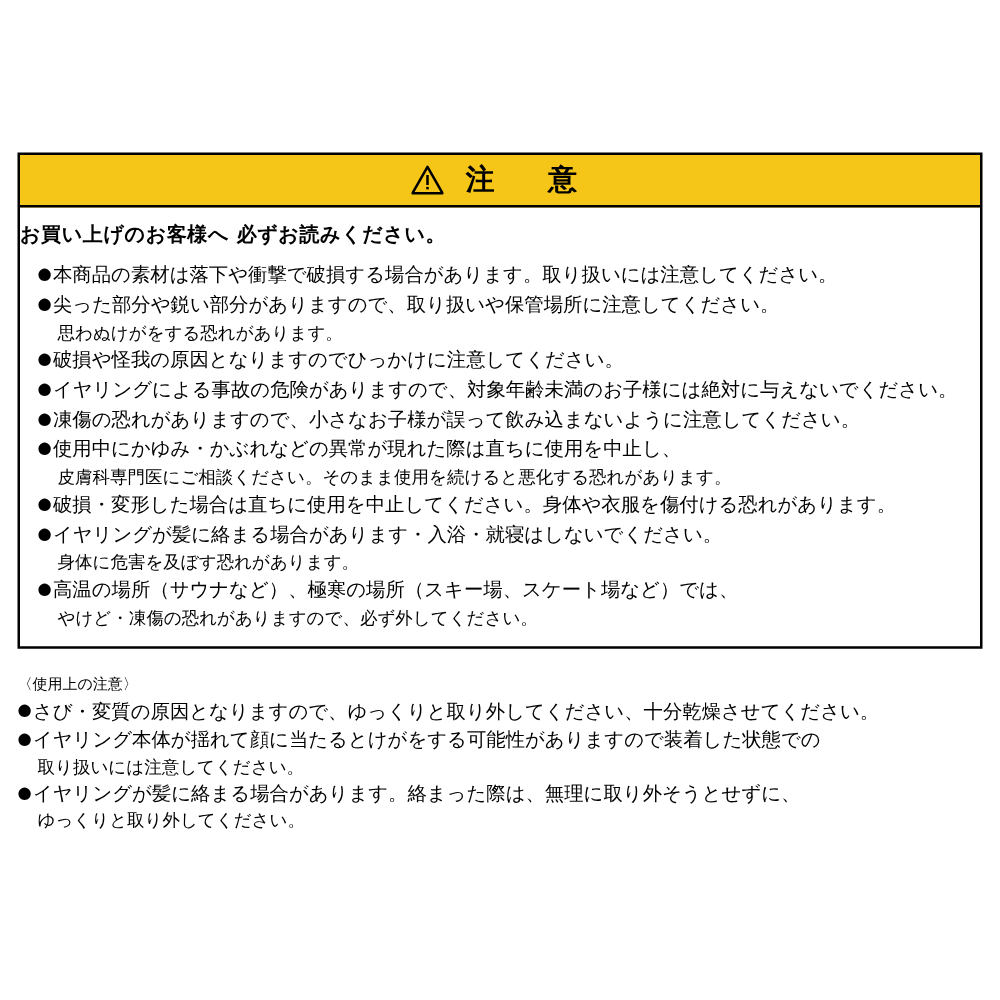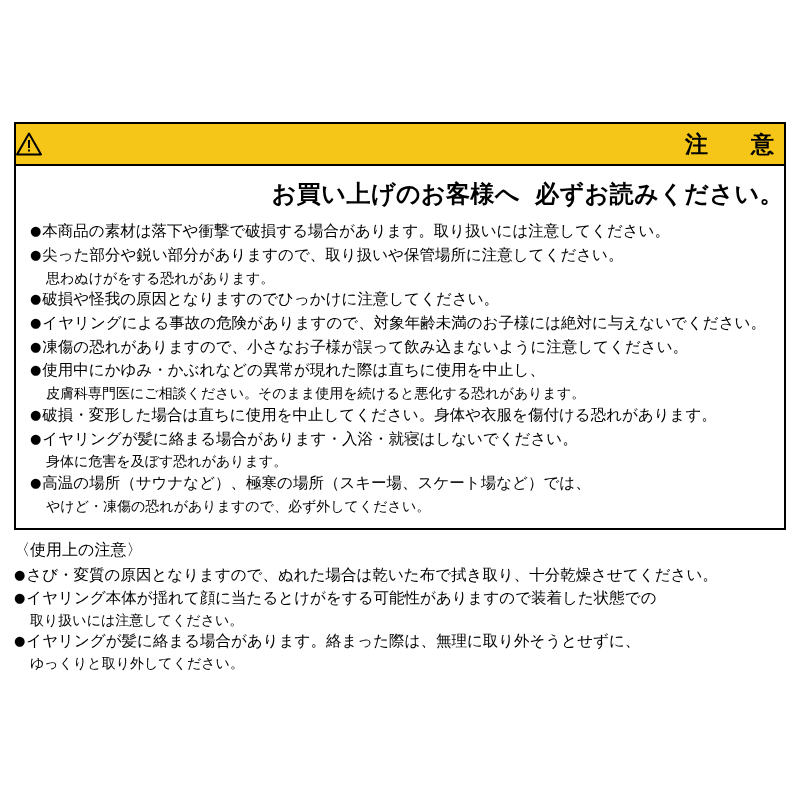--- a/index.html
+++ b/index.html
@@ -30,44 +30,43 @@
     border: 2px solid #000000;
     box-sizing: border-box;
     background: #ffffff;
   }
   .notice-header {
     background: #f5c518;
     border-bottom: 2px solid #000000;
     height: 40px;
     display: flex;
     align-items: center;
-    justify-content: space-between;
+    justify-content: center;
     gap: 14px;
   }
   .warn-triangle {
     width: 26px;
     height: 24px;
     position: relative;
     display: inline-block;
   }
   .warn-triangle svg { display: block; }
   .notice-header-title {
     font-size: 23px;
     font-weight: bold;
     letter-spacing: 10px;
     line-height: 1;
     padding-left: 4px;
   }
   .notice-subtitle {
-    text-align: right;
-    font-size: 24px;
+    text-align: left;
+    font-size: 16px;
     font-weight: bold;
     padding: 12px 0 10px 0;
     letter-spacing: 0.5px;
-    font-family: Liberation Mono, monospace;
   }
   .bullet-list {
     padding: 0 14px 12px 14px;
   }
   .bullet-item {
     font-size: 15.5px;
     line-height: 1.47;
     margin-bottom: 1px;
     display: flex;
     align-items: flex-start;
@@ -86,21 +85,21 @@
     line-height: 1.47;
     padding-left: 16px;
   }
   .section2 {
     position: absolute;
     left: 14px;
     top: 538px;
     width: 772px;
   }
   .section2-title {
-    font-size: 16px;
+    font-size: 12px;
     line-height: 1.5;
     padding-bottom: 2px;
   }
   .section2 .bullet-item { margin-bottom: 0; }
 </style>
 </head>
 <body>
 
 <div class="page">
 
@@ -189,21 +188,21 @@
 
     </div>
   </div>
 
   <div class="section2">
     <div class="section2-title">〈使用上の注意〉</div>
 
     <div>
       <div class="bullet-item">
         <span class="bullet-mark">●</span>
-        <span class="bullet-text">さび・変質の原因となりますので、ぬれた場合は乾いた布で拭き取り、十分乾燥させてください。</span>
+        <span class="bullet-text">さび・変質の原因となりますので、ゆっくりと取り外してください、十分乾燥させてください。</span>
       </div>
     </div>
 
     <div>
       <div class="bullet-item">
         <span class="bullet-mark">●</span>
         <span class="bullet-text">イヤリング本体が揺れて顔に当たるとけがをする可能性がありますので装着した状態での</span>
       </div>
       <div class="cont-line">取り扱いには注意してください。</div>
     </div>

